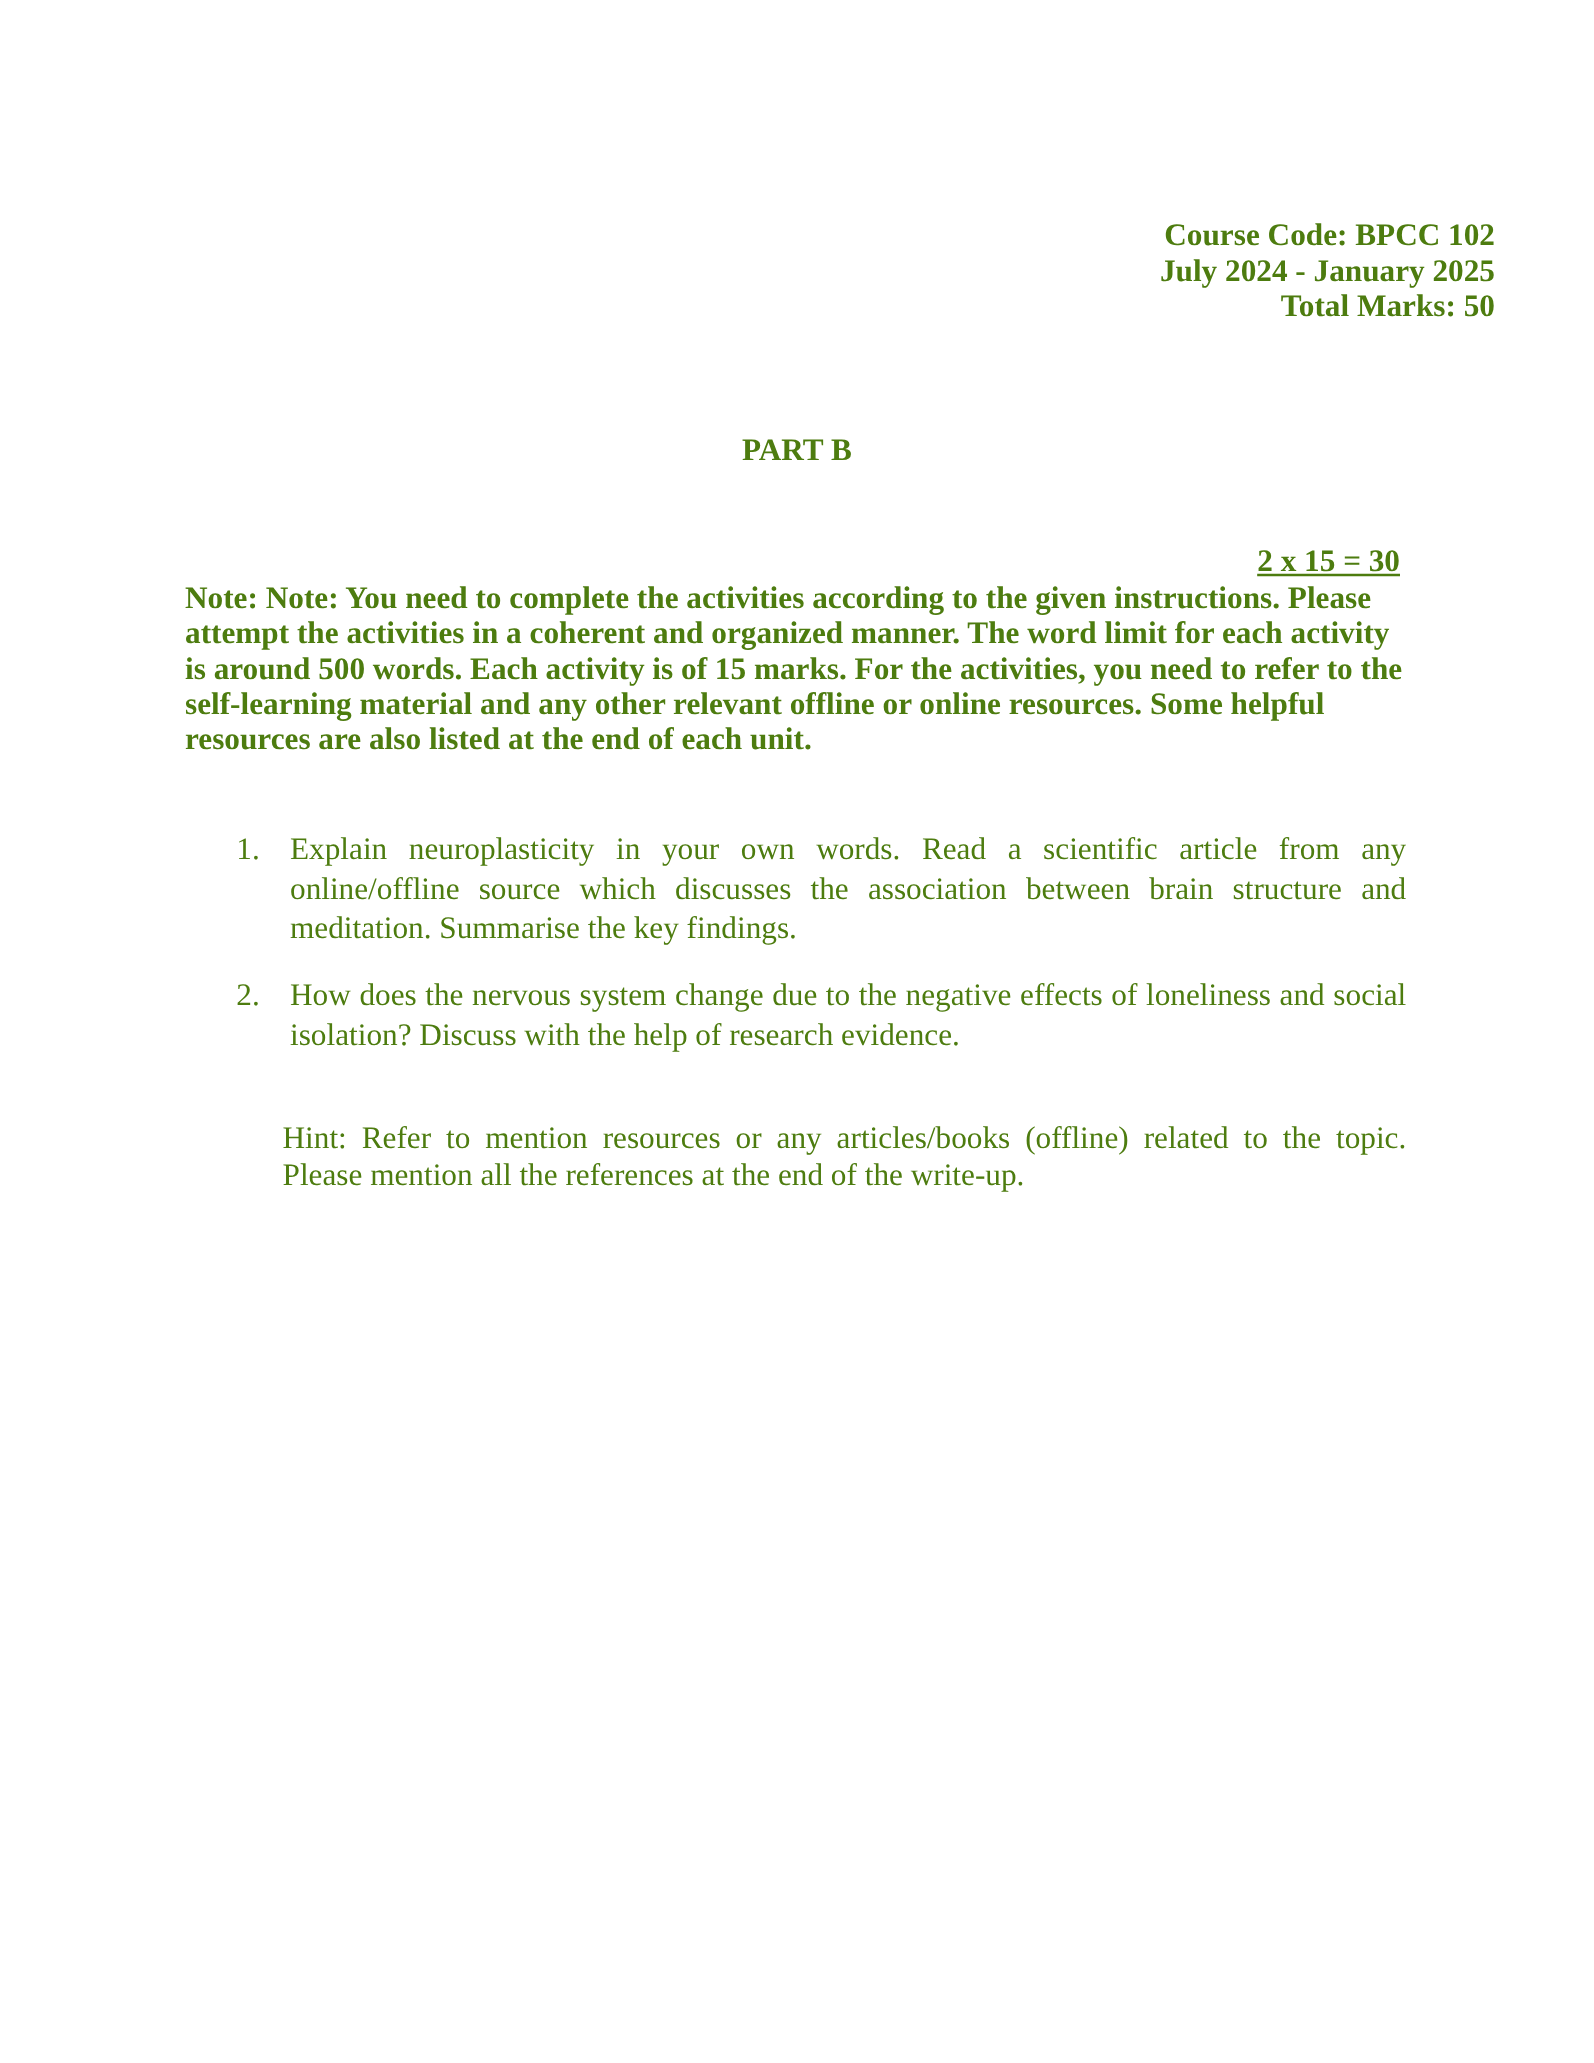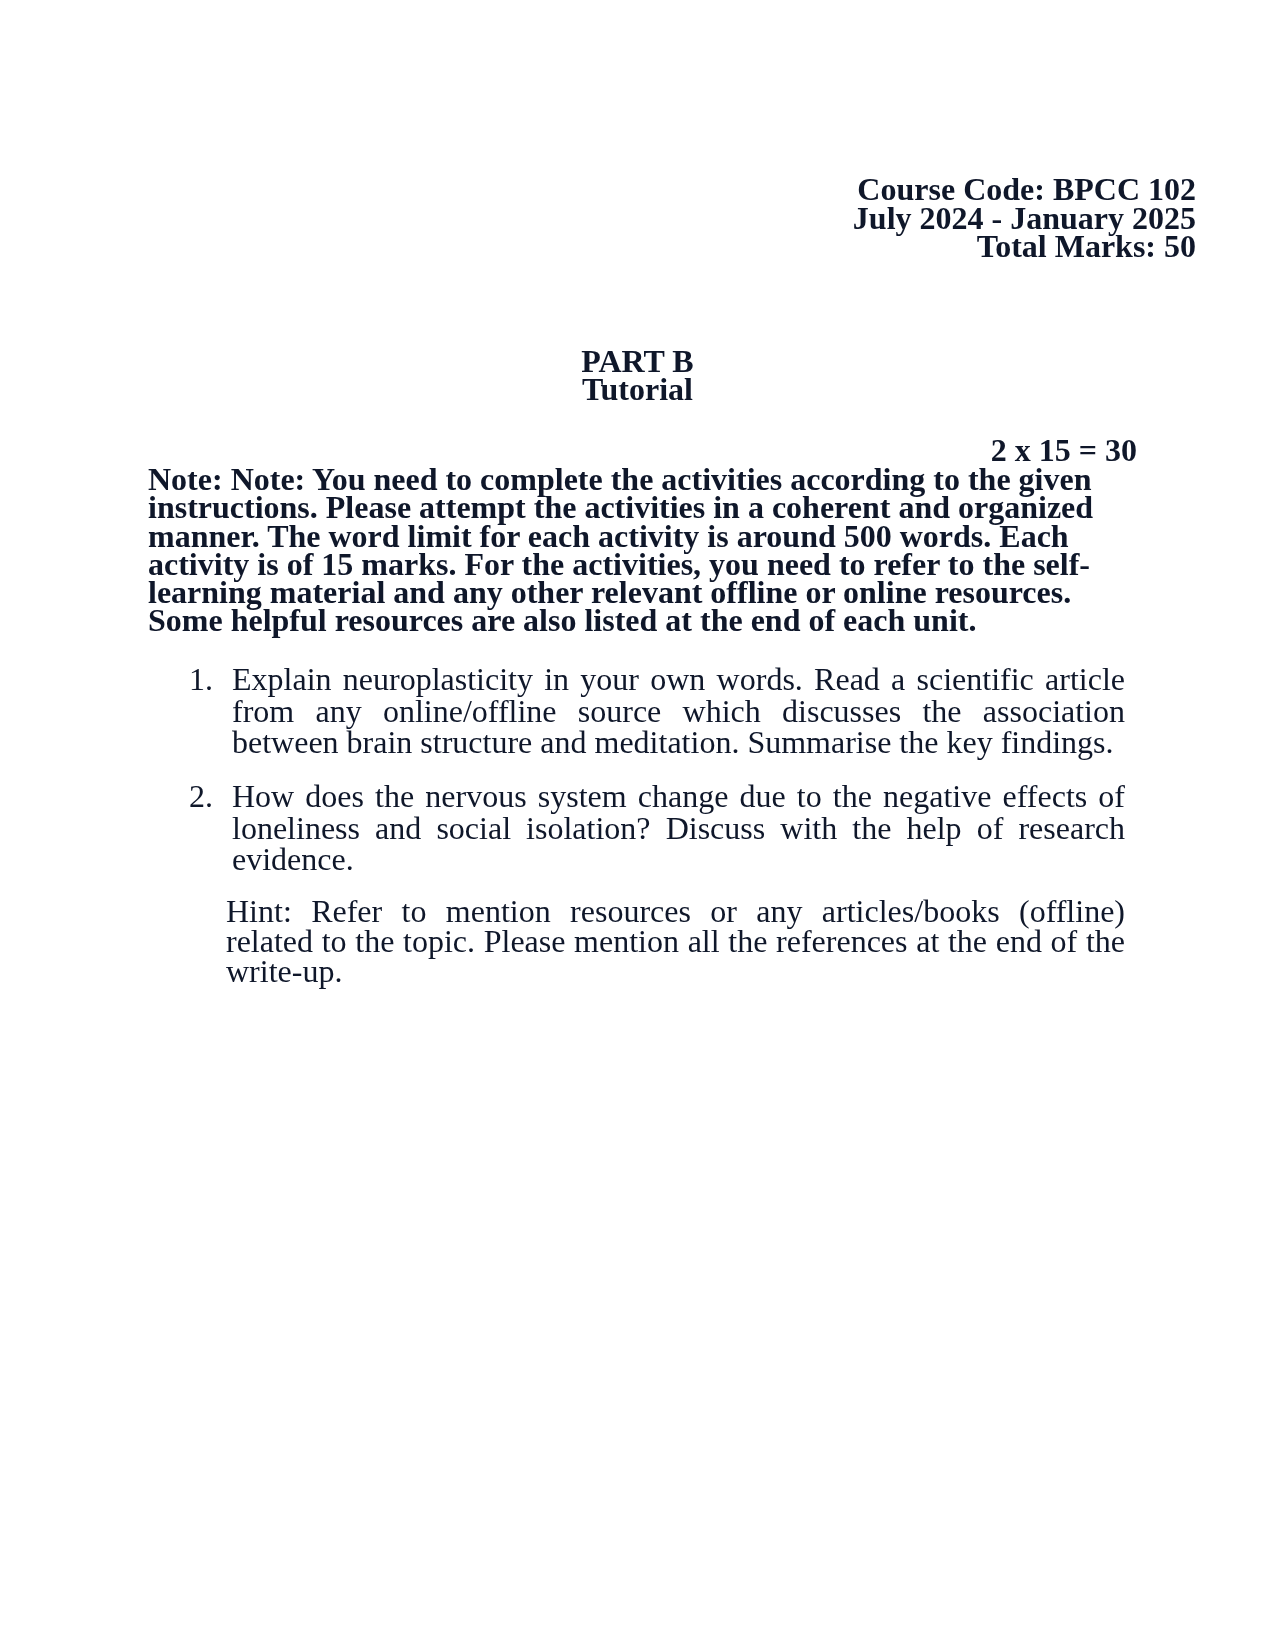--- a/index.html
+++ b/index.html
@@ -5,23 +5,23 @@
   html, body {
     margin: 0;
     padding: 0;
     background: #ffffff;
   }
   .page {
     position: relative;
     width: 1275px;
     height: 1650px;
     background: #ffffff;
-    color: #0f172a;
+    color: #4d7c0f;
     font-family: "Liberation Serif", "DejaVu Serif", serif;
-    font-size: 32px;
+    font-size: 25px;
     overflow: hidden;
   }
   .header-block {
     position: absolute;
     top: 175px;
     right: 79px;
     text-align: right;
     font-weight: bold;
     line-height: 28.5px;
     white-space: nowrap;
@@ -32,24 +32,25 @@
     left: 0;
     width: 1275px;
     text-align: center;
     font-weight: bold;
     line-height: 28.3px;
     font-family: Liberation Serif, serif;
   }
   .marks-line {
     position: absolute;
     top: 436px;
-    right: 138px;
+    right: 155px;
     font-weight: bold;
     line-height: 28.3px;
     white-space: nowrap;
+    text-decoration: underline;
   }
   .note {
     position: absolute;
     top: 465px;
     left: 148px;
     width: 980px;
     font-weight: bold;
     line-height: 28.3px;
     text-align: left;
   }
@@ -85,21 +86,20 @@
 <div class="page">
 
   <div class="header-block">
     <div>Course Code: BPCC 102</div>
     <div>July 2024 - January 2025</div>
     <div>Total Marks: 50</div>
   </div>
 
   <div class="part-heading">
     <div>PART B</div>
-    <div>Tutorial</div>
   </div>
 
   <div class="marks-line">2 x 15 = 30</div>
 
   <div class="note">Note: Note: You need to complete the activities according to the given instructions. Please attempt the activities in a coherent and organized manner. The word limit for each activity is around 500 words. Each activity is of 15 marks. For the activities, you need to refer to the self-learning material and any other relevant offline or online resources. Some helpful resources are also listed at the end of each unit.</div>
 
   <div class="q q1">
     <span class="q-num">1.</span>
     <div class="q-text">Explain neuroplasticity in your own words. Read a scientific article from any online/offline source which discusses the association between brain structure and meditation. Summarise the key findings.</div>
   </div>

